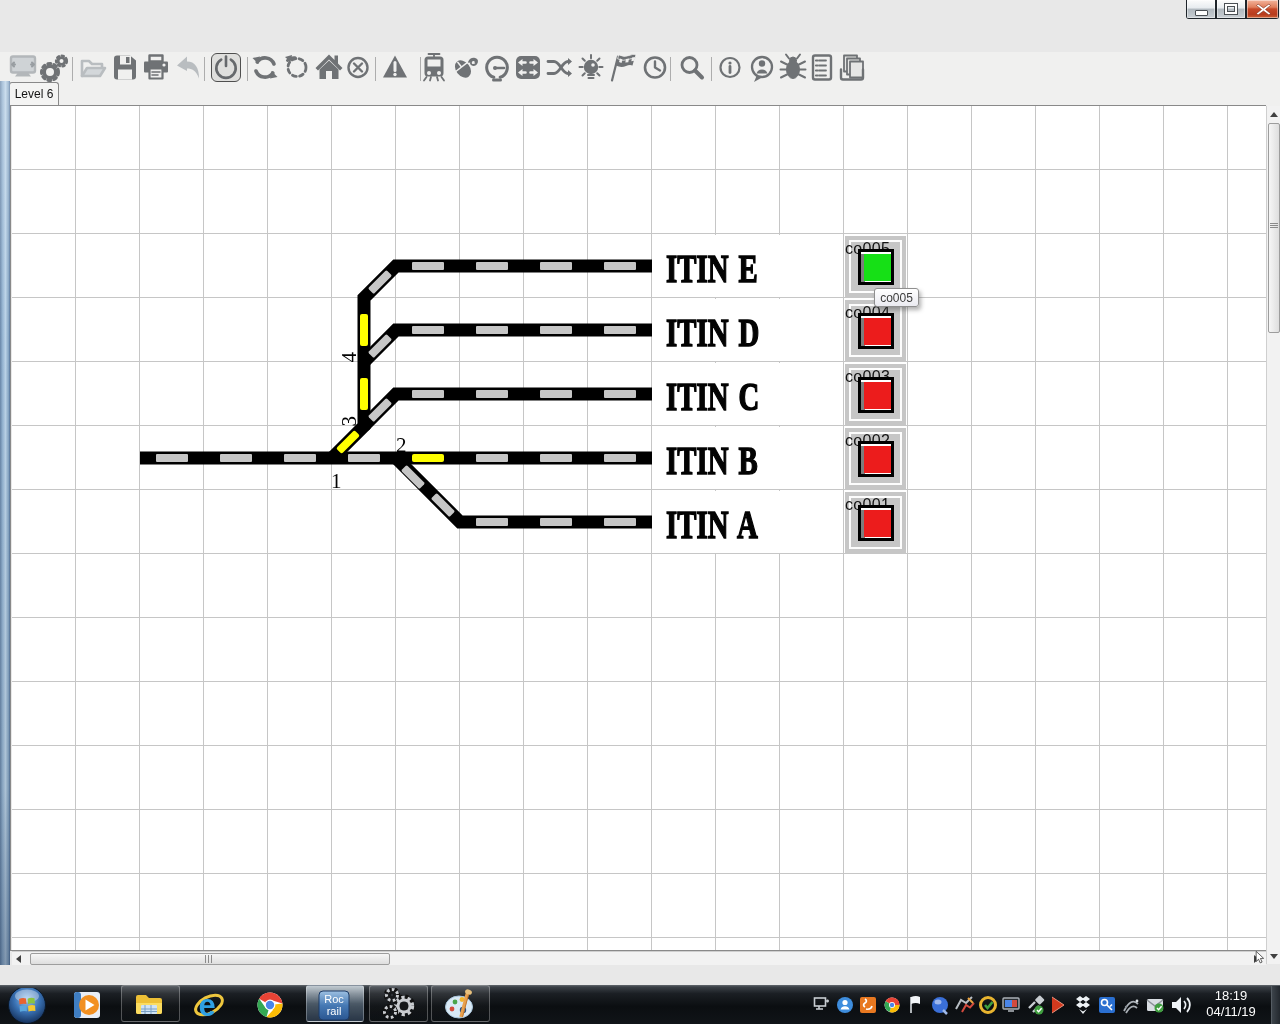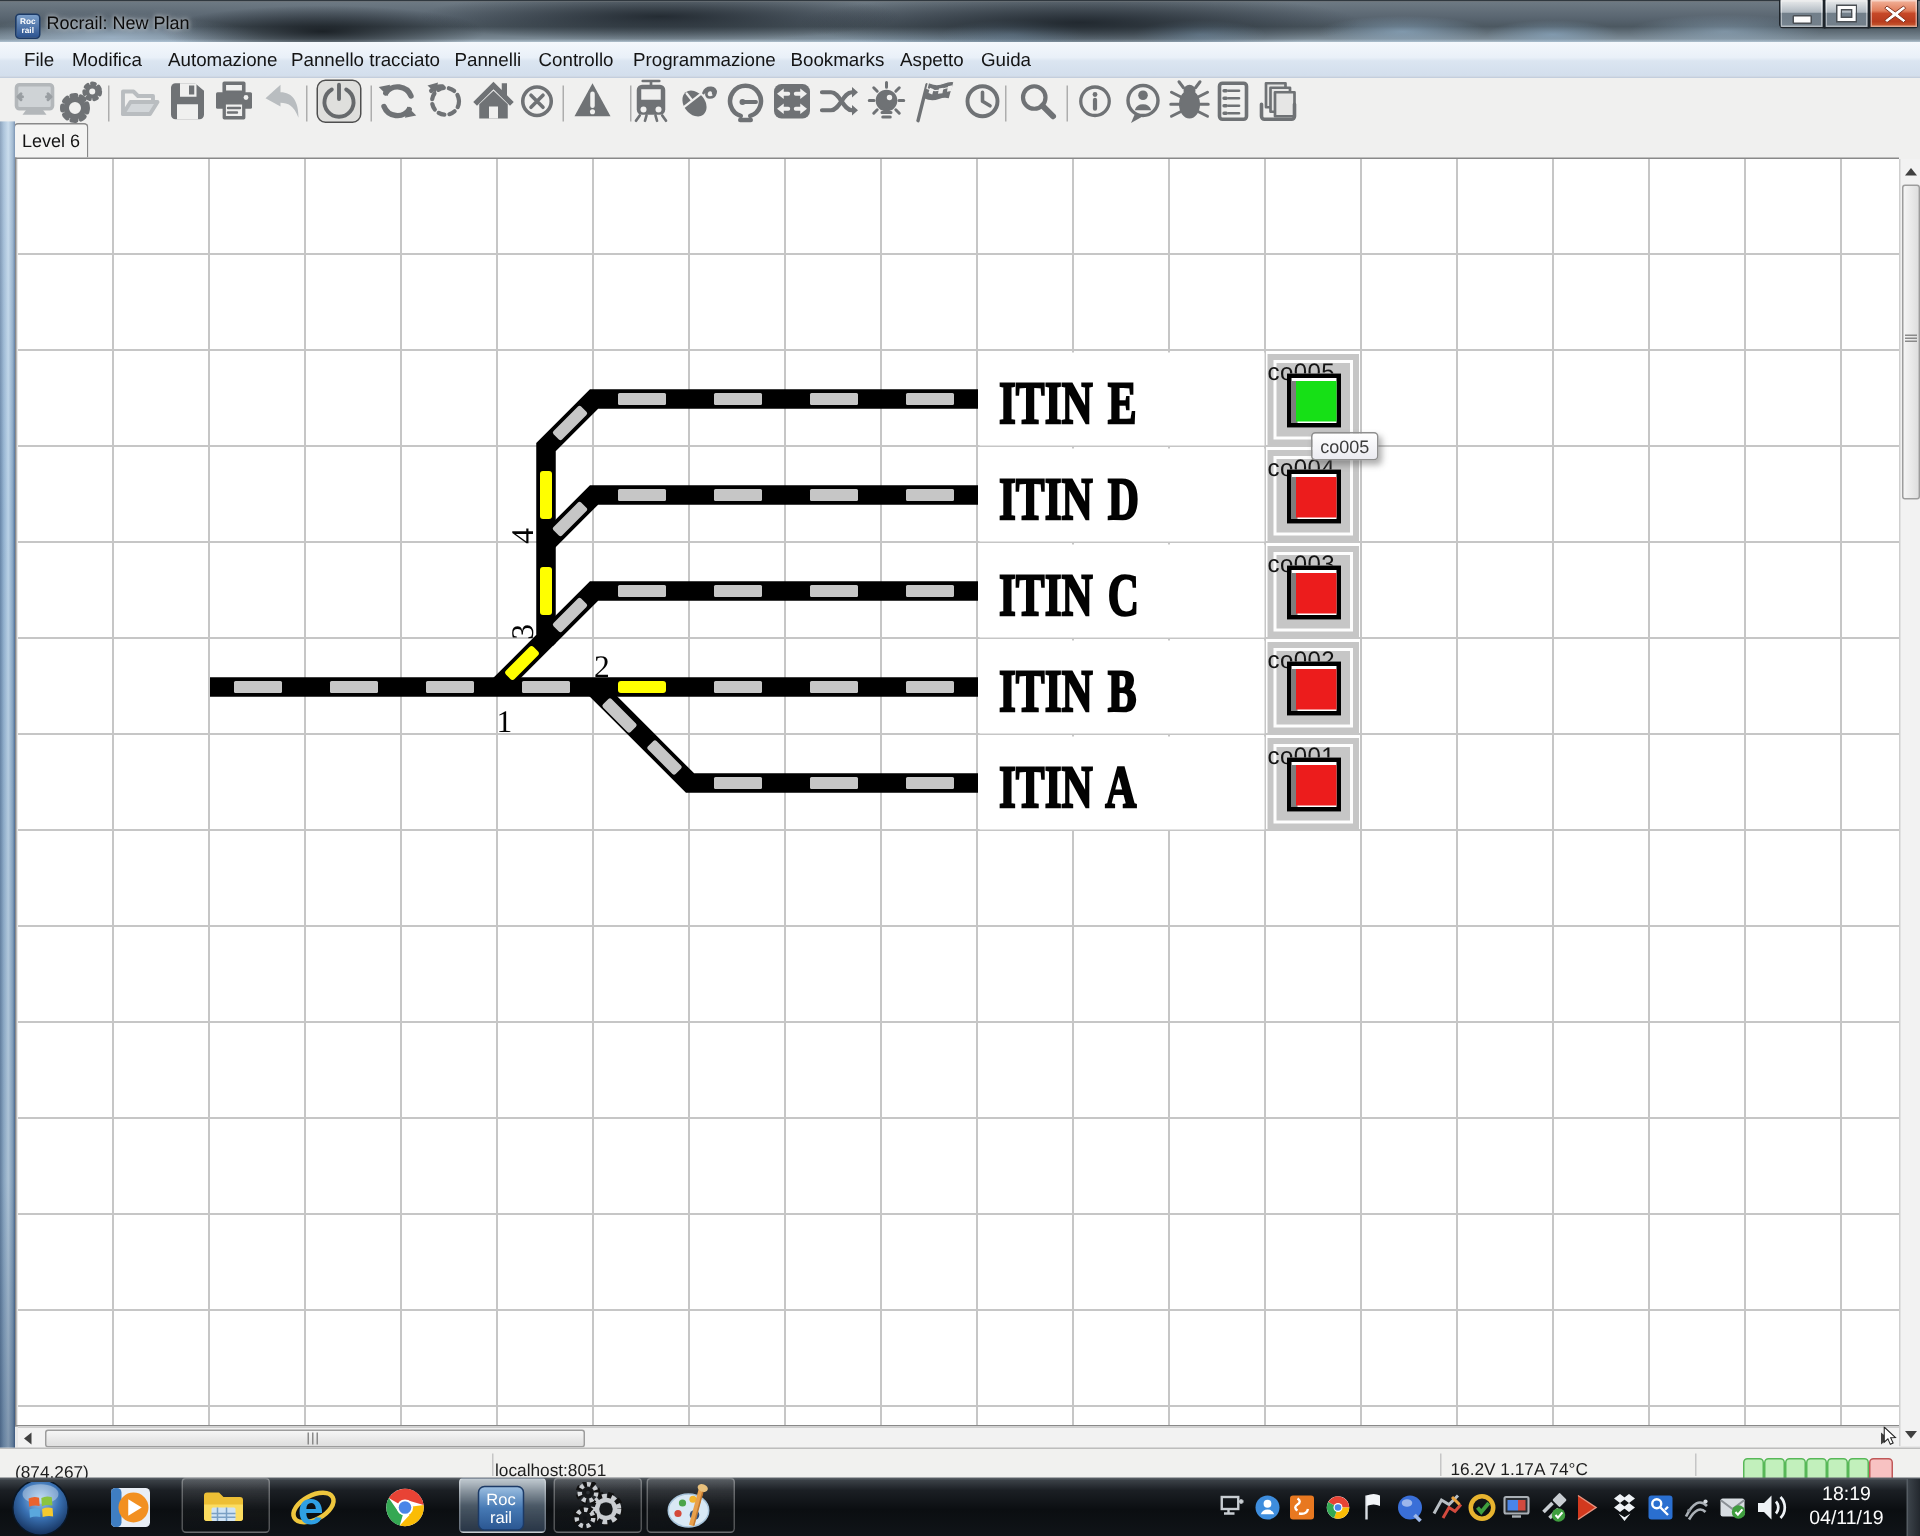--- a/index.html
+++ b/index.html
@@ -111,51 +111,35 @@
     background:linear-gradient(180deg,rgba(255,255,255,.14),rgba(255,255,255,.04) 50%,rgba(0,0,0,.1));box-sizing:border-box;}
   #tbroc{background:linear-gradient(180deg,rgba(235,245,252,.75),rgba(170,200,228,.4) 50%,rgba(90,120,160,.35));}
   .tico{position:absolute;top:988px;}
   #clock{position:absolute;left:1198px;top:988px;width:66px;color:rgba(255,255,255,0.99);font-size:13px;text-align:center;line-height:16px;}
   #showdesk{position:absolute;left:1271px;top:986px;width:9px;height:38px;background:linear-gradient(90deg,#3c434a,#23282e);border-left:1px solid #555c63;box-sizing:border-box;}
 </style>
 </head>
 <body>
 <div id="root">
 
-  <div id="titlebar" class="abs">
-    <div class="ticon">Roc<br>rail</div>
-    <div class="ttext">Rocrail: New Plan</div>
-  </div>
   <div id="btnmin" class="winbtn">
       <div class="glass"></div>
     <div class="gl" style="left:9px;top:11px;width:11px;height:3.5px;background:#fdfdfd;border:1px solid #4a4f54;border-radius:1px;box-sizing:content-box;margin:-1px;"></div>
     </div>
   <div id="btnmax" class="winbtn">
       <div class="glass"></div>
     <div class="gl" style="left:8px;top:4px;width:12px;height:10px;border:2.5px solid #fdfdfd;box-sizing:border-box;background:transparent;box-shadow:0 0 0 1px #4a4f54, inset 0 0 0 1px #4a4f54;"></div>
     </div>
   <div id="btnclose" class="winbtn">
       <div class="glass"></div>
     <svg class="gl" style="left:9px;top:3px;" width="15" height="13" viewBox="0 0 15 13">
       <path d="M2,1 L7.5,5 L13,1 L14.5,2.5 L9.5,6.5 L14.5,10.5 L13,12 L7.5,8 L2,12 L0.5,10.5 L5.5,6.5 L0.5,2.5 Z" fill="#fff" stroke="#7a2a16" stroke-width="0.6"></path>
     </svg>
     </div>
 
-  <div id="menubar" class="abs">
-    <div class="mitem" style="left:16px;">File</div>
-    <div class="mitem" style="left:48px;">Modifica</div>
-    <div class="mitem" style="left:112px;">Automazione</div>
-    <div class="mitem" style="left:194px;">Pannello tracciato</div>
-    <div class="mitem" style="left:303px;">Pannelli</div>
-    <div class="mitem" style="left:359px;">Controllo</div>
-    <div class="mitem" style="left:422px;">Programmazione</div>
-    <div class="mitem" style="left:527px;">Bookmarks</div>
-    <div class="mitem" style="left:600px;">Aspetto</div>
-    <div class="mitem" style="left:654px;">Guida</div>
-  </div>
 
   <div id="toolbar" class="abs">
     <div id="pwrbtn"></div>
     <svg id="icons" style="position:absolute;left:0;top:0;" width="900" height="40" viewBox="0 0 900 40">
       <g stroke-linecap="round" stroke-linejoin="round">
 
       <g transform="translate(23,15.5)" stroke="#b3b7ba" fill="none" stroke-width="2.4">
         <rect x="-12" y="-11" width="24" height="16" rx="2" fill="#cfd3d6"></rect>
         <path d="M-8,-3 l-3,0 m0,0 l2,-2 m-2,2 l2,2 M8,-3 l3,0 m0,0 l-2,-2 m2,2 l-2,2" stroke="#999ea2" stroke-width="2"></path>
         <path d="M-5,5 h10 l3,4 h-16 z" fill="#b3b7ba" stroke="none"></path>
@@ -467,35 +451,20 @@
     <div class="sarr" style="left:3px;top:6px;border-left:4px solid transparent;border-right:4px solid transparent;border-bottom:5px solid #404040;"></div>
     <div class="sarr" style="left:3px;top:848px;border-left:4px solid transparent;border-right:4px solid transparent;border-top:5px solid #404040;"></div>
     <div id="vthumb"></div>
     <div class="grip-v" style="left:3px;top:117px;">
         <i></i>
         <i></i>
         <i></i>
       </div>
   </div>
 
-  <div id="status" class="abs">
-    <div class="txt" style="left:10px;top:10px;">(874,267)</div>
-    <div class="txt" style="left:330px;top:9px;">localhost:8051</div>
-    <div class="txt" style="left:967px;top:8px;">16.2V 1.17A 74°C</div>
-    <div class="fld" style="left:328px;"></div>
-    <div class="fld" style="left:960px;"></div>
-    <div class="fld" style="left:1130px;"></div>
-    <div class="led" style="left:1162px;"></div>
-    <div class="led" style="left:1176px;"></div>
-    <div class="led" style="left:1190px;"></div>
-    <div class="led" style="left:1204px;"></div>
-    <div class="led" style="left:1218px;"></div>
-    <div class="led" style="left:1232px;"></div>
-    <div class="led" style="left:1246px;width:14px;background:#f8c2c2;border-color:#c05858;"></div>
-  </div>
 
   <div id="taskbar" class="abs"></div>
   <div id="tbitems">
 
     <div class="tbtn" style="left:121px;top:985px;width:59px;"></div>
     <div class="tbtn" id="tbroc" style="left:306px;top:985px;width:58px;"></div>
     <div class="tbtn" style="left:369px;top:985px;width:59px;"></div>
     <div class="tbtn" style="left:431px;top:985px;width:59px;"></div>
     <svg class="tico" style="left:0px;" width="1280" height="36" viewBox="0 0 1280 36">
       <defs>

